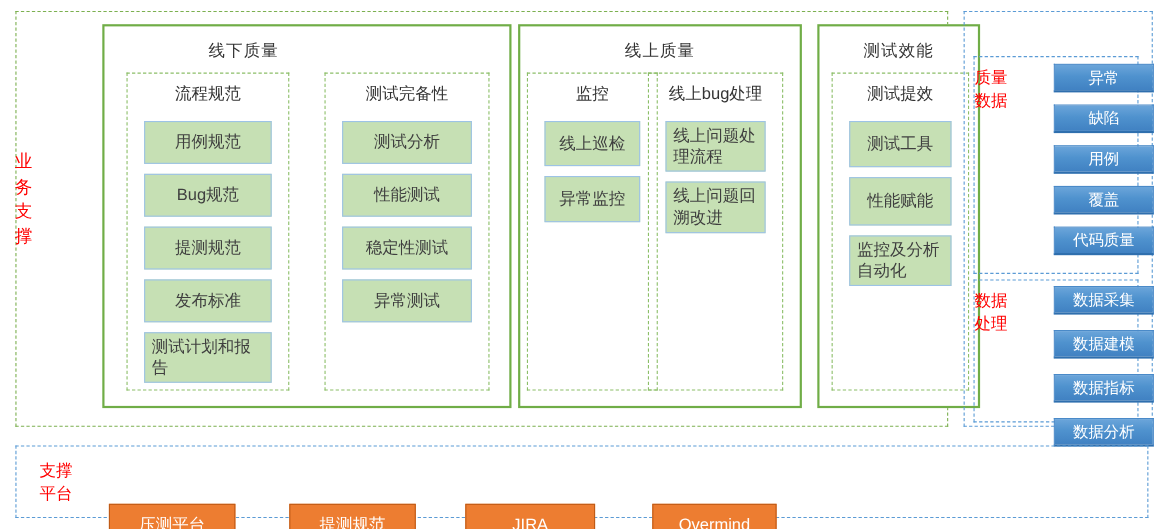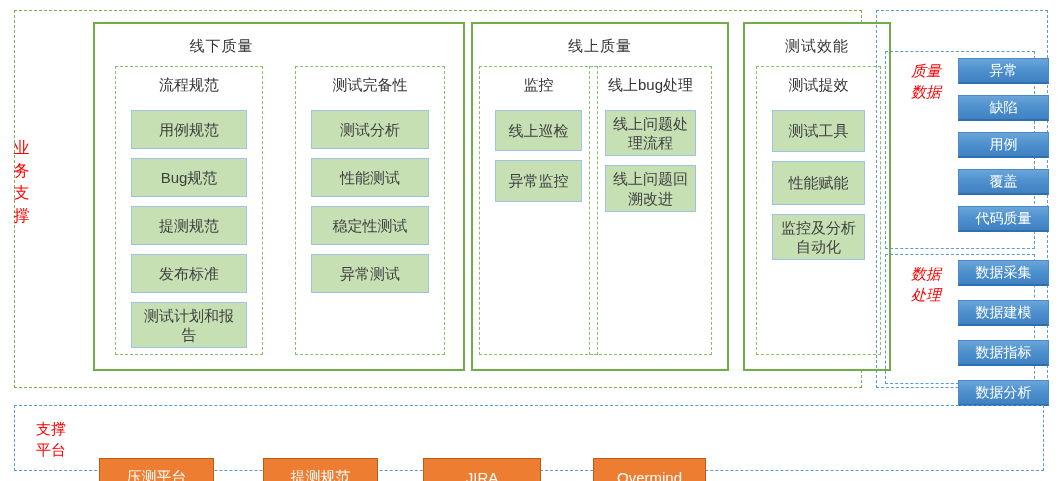--- a/index.html
+++ b/index.html
@@ -26,32 +26,32 @@
     font-size:15px; color:#333333; letter-spacing:1px;
   }
   
   .group { position:absolute; border:1.5px dashed #8cbe68; }
   .group-title {
     padding-top:9px; height:34px; text-align:center; font-size:15px; color:#333333;
   }
   .items { display:flex; flex-direction:column; gap:9px; padding:9px 15px 0 15px; }
   .gbtn {
     min-height:39px; background:#C6E0B4; border:1px solid #9DC3E6;
-    display:flex; align-items:center; justify-content:center; text-align:center;
+    display:flex; align-items:center; justify-content:center; 
     font-size:15px; line-height:1.28; color:#3f3f3f; padding:3px 6px;
   }
   
   .right-panel {
     position:absolute; left:876px; top:10px; width:172px; height:378px;
     border:1.5px dashed #5B9BD5;
   }
   .rp-box { position:absolute; left:8px; width:150px; border:1.5px dashed #5B9BD5; }
   .rp-label {
-    position:absolute; left:25px; top:8px; width:33px;
-    font-size:15px; line-height:1.4; color:#ff0000; word-break:break-all;font-style:italic;
+    position:absolute; left:0; top:8px; width:33px;
+    font-size:15px; line-height:1.4; color:#ff0000; word-break:break-all;
   }
   .rp-items {
     position:absolute; top:0; right:6px; width:91px;
     display:flex; flex-direction:column;
   }
   .bbtn {
     min-height:26px; width:91px;
     background:linear-gradient(180deg,#6BA5DA 0%,#4F92CE 45%,#4081C2 100%);
     border:1px solid #4A8AC8; border-bottom:2px solid #2F6FAE;
     display:flex; align-items:center; justify-content:center;

